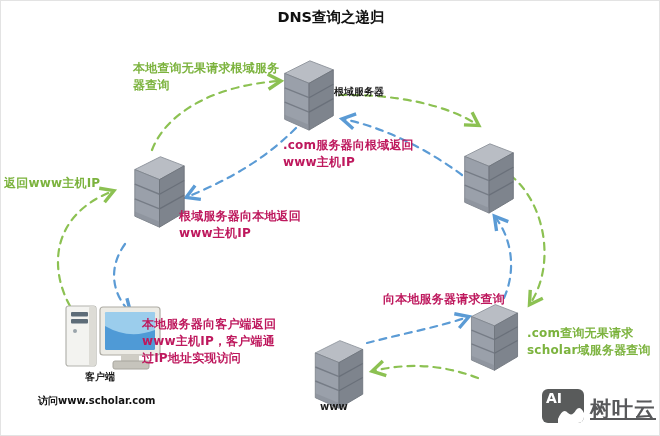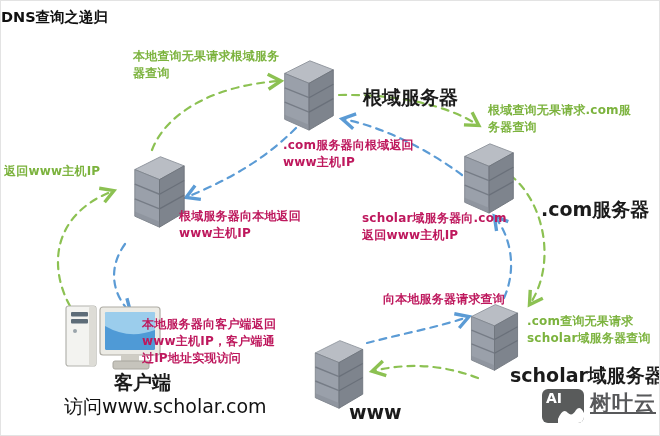--- a/index.html
+++ b/index.html
@@ -3,39 +3,39 @@
 <meta charset="utf-8">
 <style>
   html,body{margin:0;padding:0;background:#fff;}
   #canvas{
     position:relative;width:660px;height:436px;background:#ffffff;
     font-family:"DejaVu Sans","Liberation Sans",sans-serif;
     overflow:hidden;border:1px solid #e3e3e3;box-sizing:border-box;
   }
   .abs{position:absolute;}
   .title{
-    left:0;top:7px;width:660px;text-align:left;
+    left:0;top:7px;width:660px;text-align:center;
     font-size:14.5px;font-weight:bold;color:#111;
   }
   .note{
     font-size:12px;font-weight:bold;line-height:17px;
     white-space:pre-line;letter-spacing:0.2px;
   }
-  .note.green{color:#7cb33e;}
+  .note.green{color:#7cb33e;margin-top:12px;}
   .note.blue{color:#be185d;}
   .nodelabel{
-    font-size:19px;font-weight:bold;color:#1b1b1b;white-space:nowrap;padding-left:29px;
+    font-size:10px;font-weight:bold;color:#1b1b1b;white-space:nowrap;
   }
   .caption{
-    font-size:19px;font-weight:normal;color:#111;white-space:nowrap;margin-left:26px;
+    font-size:10px;font-weight:bold;color:#111;white-space:nowrap;
   }
   svg{display:block;}
   #arrow-layer{position:absolute;left:0;top:0;pointer-events:none;}
   .watermark{
-    right:3px;top:388px;display:flex;align-items:flex-start;gap:6px;
+    right:3px;top:388px;display:flex;align-items:flex-end;gap:6px;
   }
   .wm-icon{
     width:42px;height:34px;background:#595b5b;border-radius:6px;
     position:relative;overflow:hidden;
   }
   .wm-icon .ai{
     position:absolute;left:4px;top:1px;color:#fff;font-size:14px;font-weight:bold;
   }
   .wm-label{
     font-size:21px;font-weight:bold;color:#58595b;letter-spacing:1px;text-decoration:underline;
@@ -109,40 +109,34 @@
     <rect x="8" y="19" width="17" height="4.5" rx="1" fill="#5d6c78"></rect>
     <circle cx="12" cy="31" r="2" fill="#9aa4ab"></circle>
     <rect x="37" y="7" width="60" height="48" rx="3" fill="#ecebe5" stroke="#aeaca4" stroke-width="1.2"></rect>
     <rect x="42" y="12" width="50" height="38" rx="1.5" fill="#4f9ad6"></rect>
     <path d="M42,12 L92,12 L92,30 Q66,40 42,26 Z" fill="#a8d6f0" opacity="0.85"></path>
     <rect x="58" y="55" width="18" height="6" fill="#cfcdc5"></rect>
     <rect x="50" y="61" width="36" height="8" rx="2" fill="#c6c4bc" stroke="#a8a69e" stroke-width="1"></rect>
   </svg>
 
   <div class="abs nodelabel" style="left:333px;top:84px">根域服务器</div>
-  <div class="abs nodelabel" style="left:511px;top:196px">.com服务器</div>
-  <div class="abs nodelabel" style="left:480px;top:362px">scholar域服务器</div>
   <div class="abs nodelabel" style="left:319px;top:400px">www</div>
   <div class="abs nodelabel" style="left:84px;top:369px">客户端</div>
   <div class="abs caption" style="left:37px;top:393px">访问www.scholar.com</div>
 
   <div class="abs note green" style="left:132px;top:47px">本地查询无果请求根域服务
 器查询</div>
-  <div class="abs note green" style="left:487px;top:101px">根域查询无果请求.com服
-务器查询</div>
   <div class="abs note green" style="left:3px;top:162px">返回www主机IP</div>
   <div class="abs note green" style="left:526px;top:312px">.com查询无果请求
 scholar域服务器查询</div>
 
   <div class="abs note blue" style="left:282px;top:136px">.com服务器向根域返回
 www主机IP</div>
   <div class="abs note blue" style="left:178px;top:207px">根域服务器向本地返回
 www主机IP</div>
-  <div class="abs note blue" style="left:361px;top:209px">scholar域服务器向.com
-返回www主机IP</div>
   <div class="abs note blue" style="left:382px;top:290px">向本地服务器请求查询</div>
   <div class="abs note blue" style="left:141px;top:315px">本地服务器向客户端返回
 www主机IP，客户端通
 过IP地址实现访问</div>
 
   <div class="abs watermark">
     <div class="wm-icon">
       <span class="ai">AI</span>
       <svg width="42" height="34" style="position:absolute;left:0;top:0">
         <path d="M16,30 Q21,18 26,24 Q30,28 34,21 Q38,16 42,24 L42,34 L16,34 Z" fill="#ffffff"></path>

